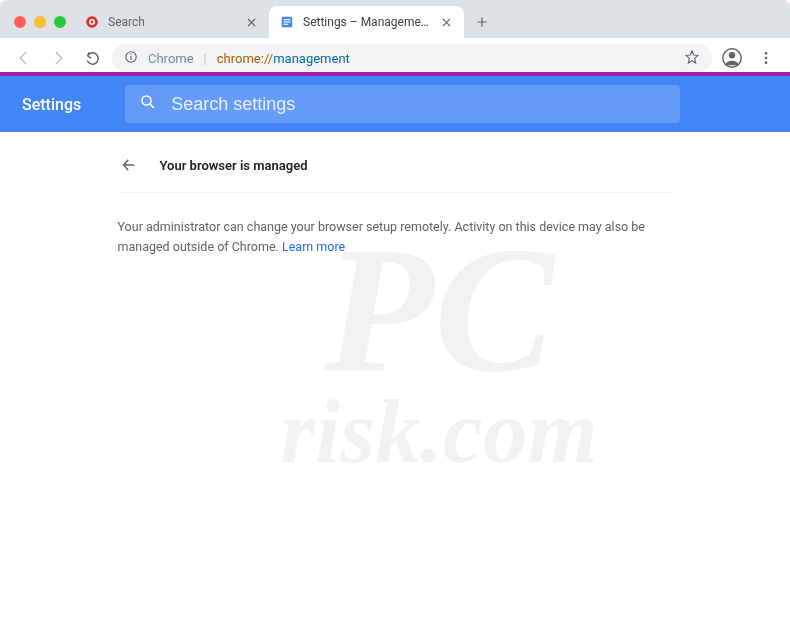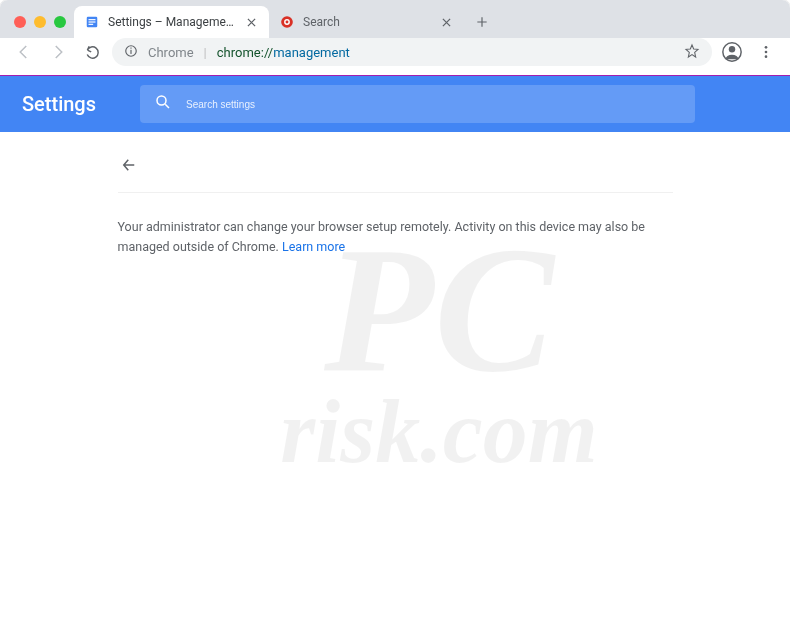--- a/index.html
+++ b/index.html
@@ -88,24 +88,24 @@
       font-size: 18px;
       cursor: pointer;
       margin-left: 4px;
       margin-bottom: 2px;
     }
     
     .toolbar {
       height: 38px;
       background: #fff;
       display: flex;
-      align-items: flex-start;
+      align-items: flex-end;
       padding: 0 10px;
       gap: 6px;
-      border-bottom: 1px solid #a21caf;
+      border-bottom: 4px solid #a21caf;
     }
     .navbtn {
       width: 28px;
       height: 28px;
       display: flex;
       align-items: center;
       justify-content: center;
       color: #5f6368;
       cursor: pointer;
       border-radius: 50%;
@@ -118,56 +118,56 @@
       border-radius: 14px;
       display: flex;
       align-items: center;
       padding: 0 12px;
       font-size: 13px;
       color: #5f6368;
       gap: 10px;
     }
     .omnibox .url-label { color: #80868b; }
     .omnibox .url-pipe { color: #c0c0c0; }
-    .omnibox .url-prefix { color: #14532d; }
+    .omnibox .url-prefix { color: #a16207; }
     .omnibox .url-main { color: #0369a1; }
     .omnibox .star {
       margin-left: auto;
       color: #5f6368;
     }
     
     .settings-header {
       height: 56px;
       background: #4285f4;
       display: flex;
       align-items: center;
       padding: 0 22px;
       gap: 44px;
     }
     .settings-title {
       color: #fff;
-      font-size: 20px;
+      font-size: 16px;
       font-weight: 500;
     }
     .search-settings {
       flex: 0 0 555px;
       height: 38px;
       background: rgba(255,255,255,0.18);
       border-radius: 4px;
       display: flex;
       align-items: center;
       padding: 0 14px;
       gap: 14px;
     }
     .search-settings input {
       background: transparent;
       border: none;
       outline: none;
       color: #fff;
-      font-size: 10px;
+      font-size: 18px;
       flex: 1;
     }
     .search-settings input::placeholder { color: rgba(255,255,255,0.85); }
     .search-icon-svg { color: #fff; }
     
     .content {
       flex: 1;
       background: #fff;
       display: flex;
       justify-content: center;
@@ -242,46 +242,46 @@
 
 <div class="window">
 
   <div class="tabstrip">
     <div class="traffic-lights">
       <div class="tl tl-red"></div>
       <div class="tl tl-yellow"></div>
       <div class="tl tl-green"></div>
     </div>
 
+    <div class="tab">
+      <span class="favicon">
+        <svg width="14" height="14" viewBox="0 0 24 24">
+            <circle cx="12" cy="12" r="10" fill="#d93025"></circle>
+            <circle cx="12" cy="12" r="5" fill="#fff"></circle>
+            <circle cx="12" cy="12" r="2.5" fill="#d93025"></circle>
+          </svg>
+      </span>
+      <span class="title">Search</span>
+      <span class="close">
+        <svg width="9" height="9" viewBox="0 0 10 10">
+            <path d="M1 1 L9 9 M9 1 L1 9" stroke="currentColor" stroke-width="1.4" fill="none"></path>
+          </svg>
+      </span>
+    </div>
+
     <div class="tab active">
       <span class="favicon">
         <svg width="14" height="14" viewBox="0 0 24 24">
             <rect x="3" y="3" width="18" height="18" rx="2" fill="#4285f4"></rect>
             <rect x="6" y="7" width="12" height="2" fill="#fff"></rect>
             <rect x="6" y="11" width="12" height="2" fill="#fff"></rect>
             <rect x="6" y="15" width="8" height="2" fill="#fff"></rect>
           </svg>
       </span>
       <span class="title">Settings – Management</span>
-      <span class="close">
-        <svg width="9" height="9" viewBox="0 0 10 10">
-            <path d="M1 1 L9 9 M9 1 L1 9" stroke="currentColor" stroke-width="1.4" fill="none"></path>
-          </svg>
-      </span>
-    </div>
-
-    <div class="tab">
-      <span class="favicon">
-        <svg width="14" height="14" viewBox="0 0 24 24">
-            <circle cx="12" cy="12" r="10" fill="#d93025"></circle>
-            <circle cx="12" cy="12" r="5" fill="#fff"></circle>
-            <circle cx="12" cy="12" r="2.5" fill="#d93025"></circle>
-          </svg>
-      </span>
-      <span class="title">Search</span>
       <span class="close">
         <svg width="9" height="9" viewBox="0 0 10 10">
             <path d="M1 1 L9 9 M9 1 L1 9" stroke="currentColor" stroke-width="1.4" fill="none"></path>
           </svg>
       </span>
     </div>
 
     <div class="newtab">
       <svg width="14" height="14" viewBox="0 0 24 24">
           <path d="M12 4 V20 M4 12 H20" stroke="currentColor" stroke-width="2" fill="none"></path>
@@ -352,20 +352,21 @@
   </div>
 
   <div class="content">
     <div class="panel">
       <div class="page-header-row">
         <div class="back-arrow">
           <svg width="18" height="18" viewBox="0 0 24 24">
               <path d="M19 12 H5 M11 5 L5 12 L11 19" stroke="currentColor" stroke-width="2" fill="none"></path>
             </svg>
         </div>
+        <div class="page-title">Your browser is managed</div>
       </div>
       <div class="body-text">
         <span>Your administrator can change your browser setup remotely. Activity on this device may also be managed outside of Chrome. </span><a>Learn more</a>
       </div>
     </div>
   </div>
 
 </div>
 
 <div class="watermark">

